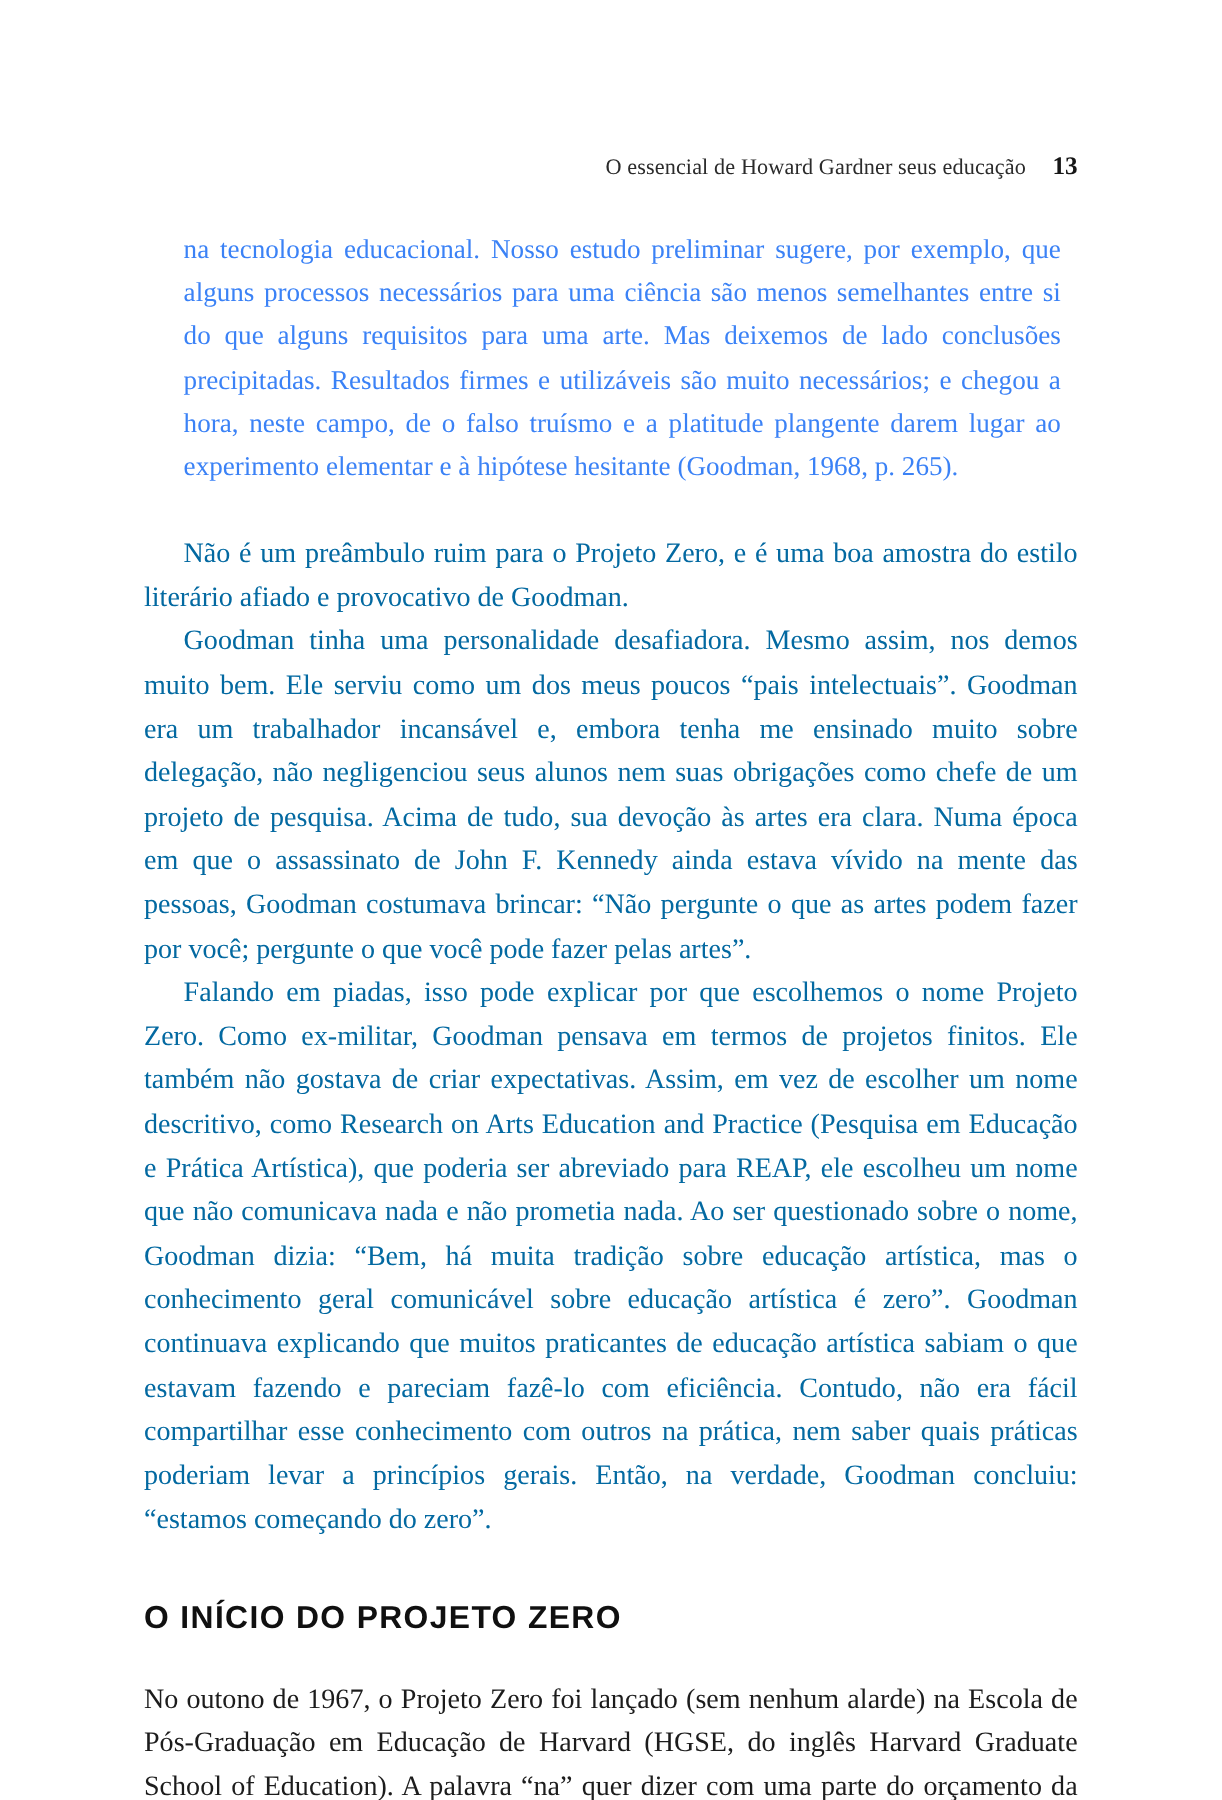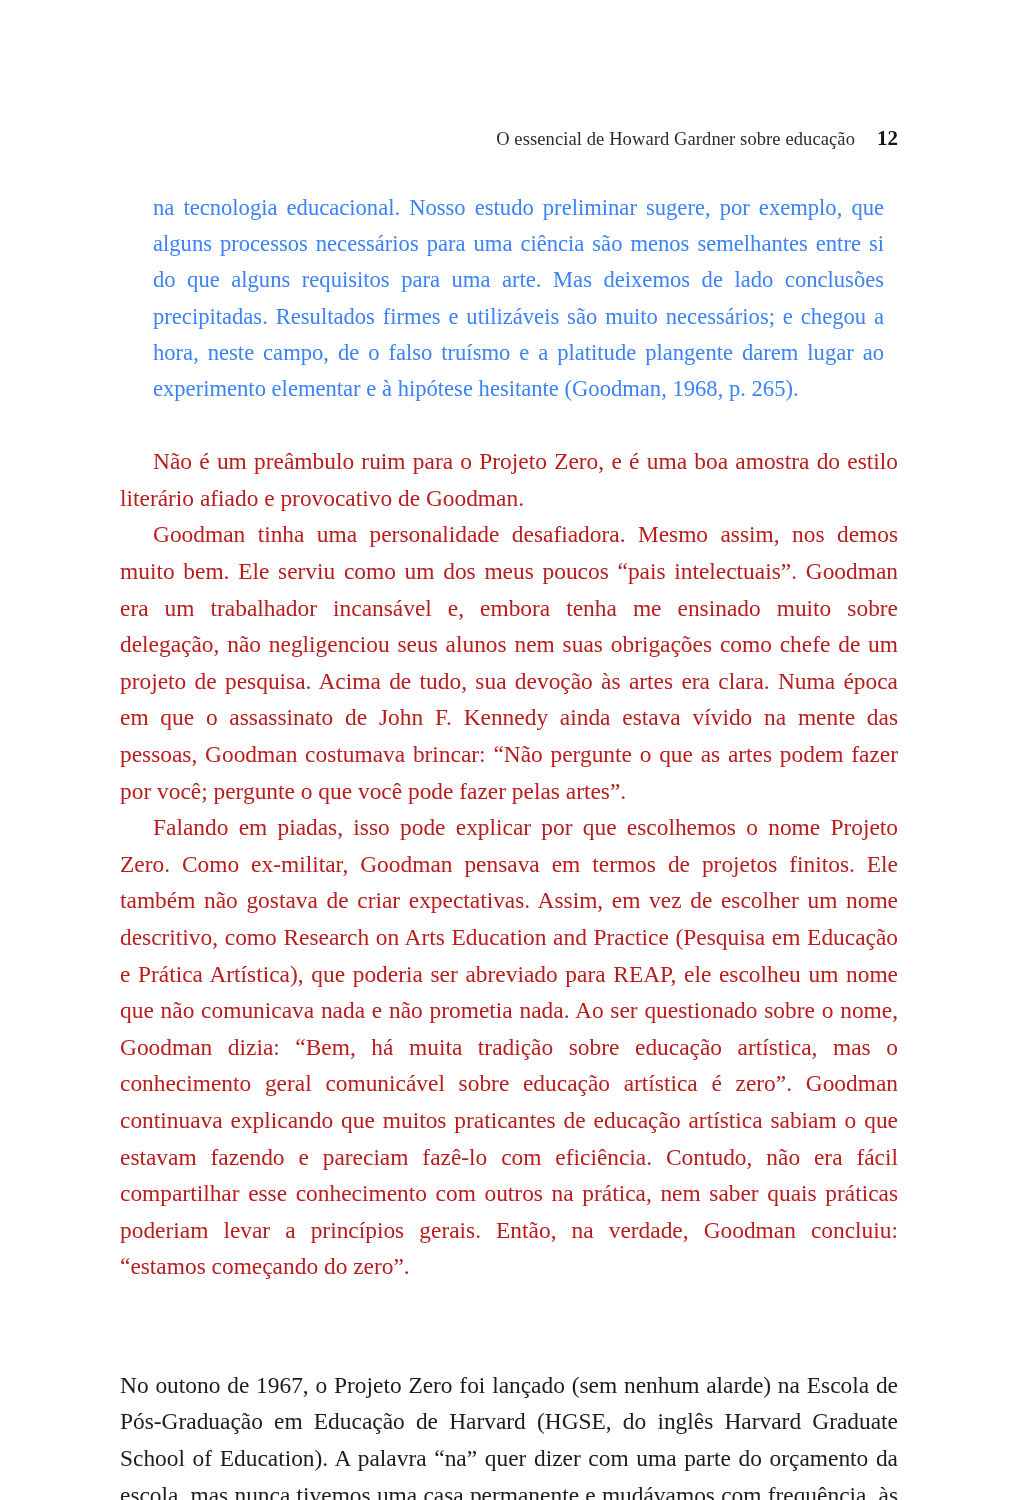--- a/index.html
+++ b/index.html
@@ -52,21 +52,21 @@
     position: absolute;
     top: 190px;
     left: 120px;
     width: 778px;
   }
 
   .body-par {
     font-family: "Liberation Serif", "DejaVu Serif", serif;
     font-size: 23.4px;
     line-height: 36.6px;
-    color: #b91c1c;
+    color: #0369a1;
     text-align: justify;
     text-justify: inter-word;
     margin: 0;
     hyphens: manual;
   }
 
   .body-par.indent {
     text-indent: 33px;
   }
 
@@ -107,38 +107,39 @@
     margin: 0;
     text-indent: 0;
   }
 </style>
 </head>
 <body>
 
 <div class="page">
 
   <div class="running-head">
-    <span class="running-head-title">O essencial de Howard Gardner sobre educação</span>
-    <span class="running-head-folio">12</span>
+    <span class="running-head-title">O essencial de Howard Gardner seus educação</span>
+    <span class="running-head-folio">13</span>
   </div>
 
   <div class="text-column">
 
     <p class="extract">na tecnologia educacional. Nosso estudo preliminar sugere, por exemplo, que alguns processos necessários para uma ciência são menos semelhantes entre si do que alguns requisitos para uma arte. Mas deixemos de lado conclusões precipitadas. Resultados firmes e utilizáveis são muito necessários; e chegou a hora, neste campo, de o falso truísmo e a platitude plangente darem lugar ao experimento elementar e à hipótese hesitante (Goodman, 1968, p. 265).</p>
 
     <div class="gap-after-extract"></div>
 
     <p class="body-par indent">Não é um preâmbulo ruim para o Projeto Zero, e é uma boa amostra do estilo literário afiado e provocativo de Goodman.</p>
 
     <p class="body-par indent">Goodman tinha uma personalidade desafiadora. Mesmo assim, nos demos muito bem. Ele serviu como um dos meus poucos “pais intelectuais”. Goodman era um trabalhador incansável e, embora tenha me ensinado muito sobre delegação, não negligenciou seus alunos nem suas obrigações como chefe de um projeto de pesquisa. Acima de tudo, sua devoção às artes era clara. Numa época em que o assassinato de John F. Kennedy ainda estava vívido na mente das pessoas, Goodman costumava brincar: “Não pergunte o que as artes podem fazer por você; pergunte o que você pode fazer pelas artes”.</p>
 
     <p class="body-par indent">Falando em piadas, isso pode explicar por que escolhemos o nome Projeto Zero. Como ex-militar, Goodman pensava em termos de projetos finitos. Ele também não gostava de criar expectativas. Assim, em vez de escolher um nome descritivo, como Research on Arts Education and Practice (Pesquisa em Educação e Prática Artística), que poderia ser abreviado para REAP, ele escolheu um nome que não comunicava nada e não prometia nada. Ao ser questionado sobre o nome, Goodman dizia: “Bem, há muita tradição sobre educação artística, mas o conhecimento geral comunicável sobre educação artística é zero”. Goodman continuava explicando que muitos praticantes de educação artística sabiam o que estavam fazendo e pareciam fazê-lo com eficiência. Contudo, não era fácil compartilhar esse conhecimento com outros na prática, nem saber quais práticas poderiam levar a princípios gerais. Então, na verdade, Goodman concluiu: “estamos começando do zero”.</p>
 
     <div class="space-before-heading"></div>
 
+    <h2 class="section-heading">O INÍCIO DO PROJETO ZERO</h2>
 
     <div class="space-after-heading"></div>
 
     <p class="last-par">No outono de 1967, o Projeto Zero foi lançado (sem nenhum alarde) na Escola de Pós-Graduação em Educação de Harvard (HGSE, do inglês Harvard Graduate School of Education). A palavra “na” quer dizer com uma parte do orçamento da escola, mas nunca tivemos uma casa permanente e mudávamos com frequência, às vezes uma vez por ano e muitas vezes sem qualquer aviso prévio. Como moradores de meio período de uma escola na</p>
 
   </div>
 
 </div>
 
 </body></html>

